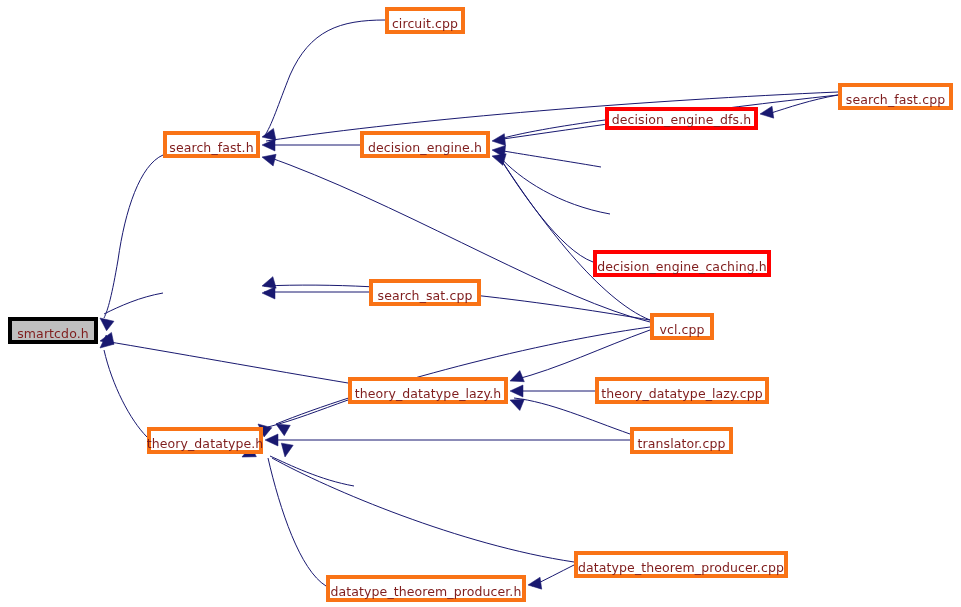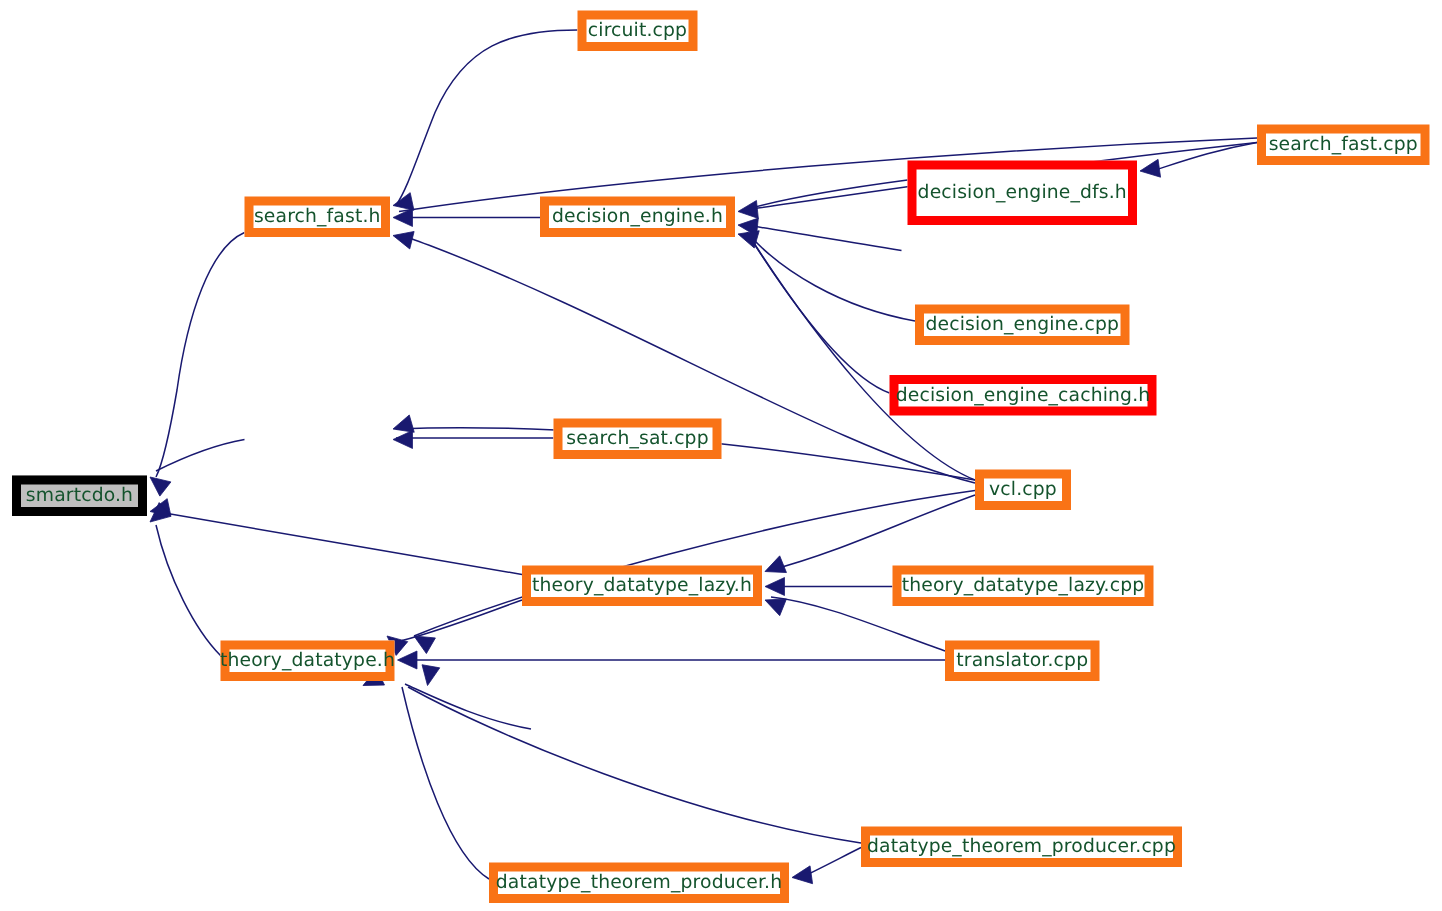--- a/index.html
+++ b/index.html
@@ -7,24 +7,24 @@
     position:relative;
     width:961px;height:607px;
     background:#ffffff;
     font-family:"DejaVu Sans","Liberation Sans",sans-serif;
     overflow:hidden;
   }
   #edges{position:absolute;left:0;top:0;width:961px;height:607px;}
   .node{
     position:absolute;
     box-sizing:border-box;
-    display:flex;align-items:center;justify-content:center;
+    display:flex;align-items:flex-end;justify-content:center;
     background:#ffffff;
-    border:6px solid #f97316;
-    color:#14532d;
+    border:4px solid #f97316;
+    color:#7f1d1d;
     font-size:12.5px;
     line-height:1;
     white-space:nowrap;
     letter-spacing:0.1px;
   }
   .node.red{border-color:#ff0000;}
   .node.current{background:#bfbfbf;border-color:#000000;}
   .node .label{pointer-events:none;}
 </style>
 </head>
@@ -131,25 +131,22 @@
     </div>
     <div class="node" style="left: 385px; top: 7px; width: 80px; height: 27px;">
       <span class="label">circuit.cpp</span>
     </div>
     <div class="node" style="left: 838px; top: 83px; width: 115px; height: 27px;">
       <span class="label">search_fast.cpp</span>
     </div>
     <div class="node" style="left: 360px; top: 131px; width: 130px; height: 27px;">
       <span class="label">decision_engine.h</span>
     </div>
-    <div class="node red" style="left: 605px; top: 107px; width: 153px; height: 43px;">
+    <div class="node red" style="left: 605px; top: 107px; width: 153px; height: 23px;">
       <span class="label">decision_engine_dfs.h</span>
-    </div>
-    <div class="node" style="left: 610px; top: 203px; width: 143px; height: 27px;">
-      <span class="label">decision_engine.cpp</span>
     </div>
     <div class="node red" style="left: 593px; top: 250px; width: 178px; height: 27px;">
       <span class="label">decision_engine_caching.h</span>
     </div>
     <div class="node" style="left: 369px; top: 279px; width: 112px; height: 27px;">
       <span class="label">search_sat.cpp</span>
     </div>
     <div class="node" style="left: 650px; top: 313px; width: 64px; height: 27px;">
       <span class="label">vcl.cpp</span>
     </div>

